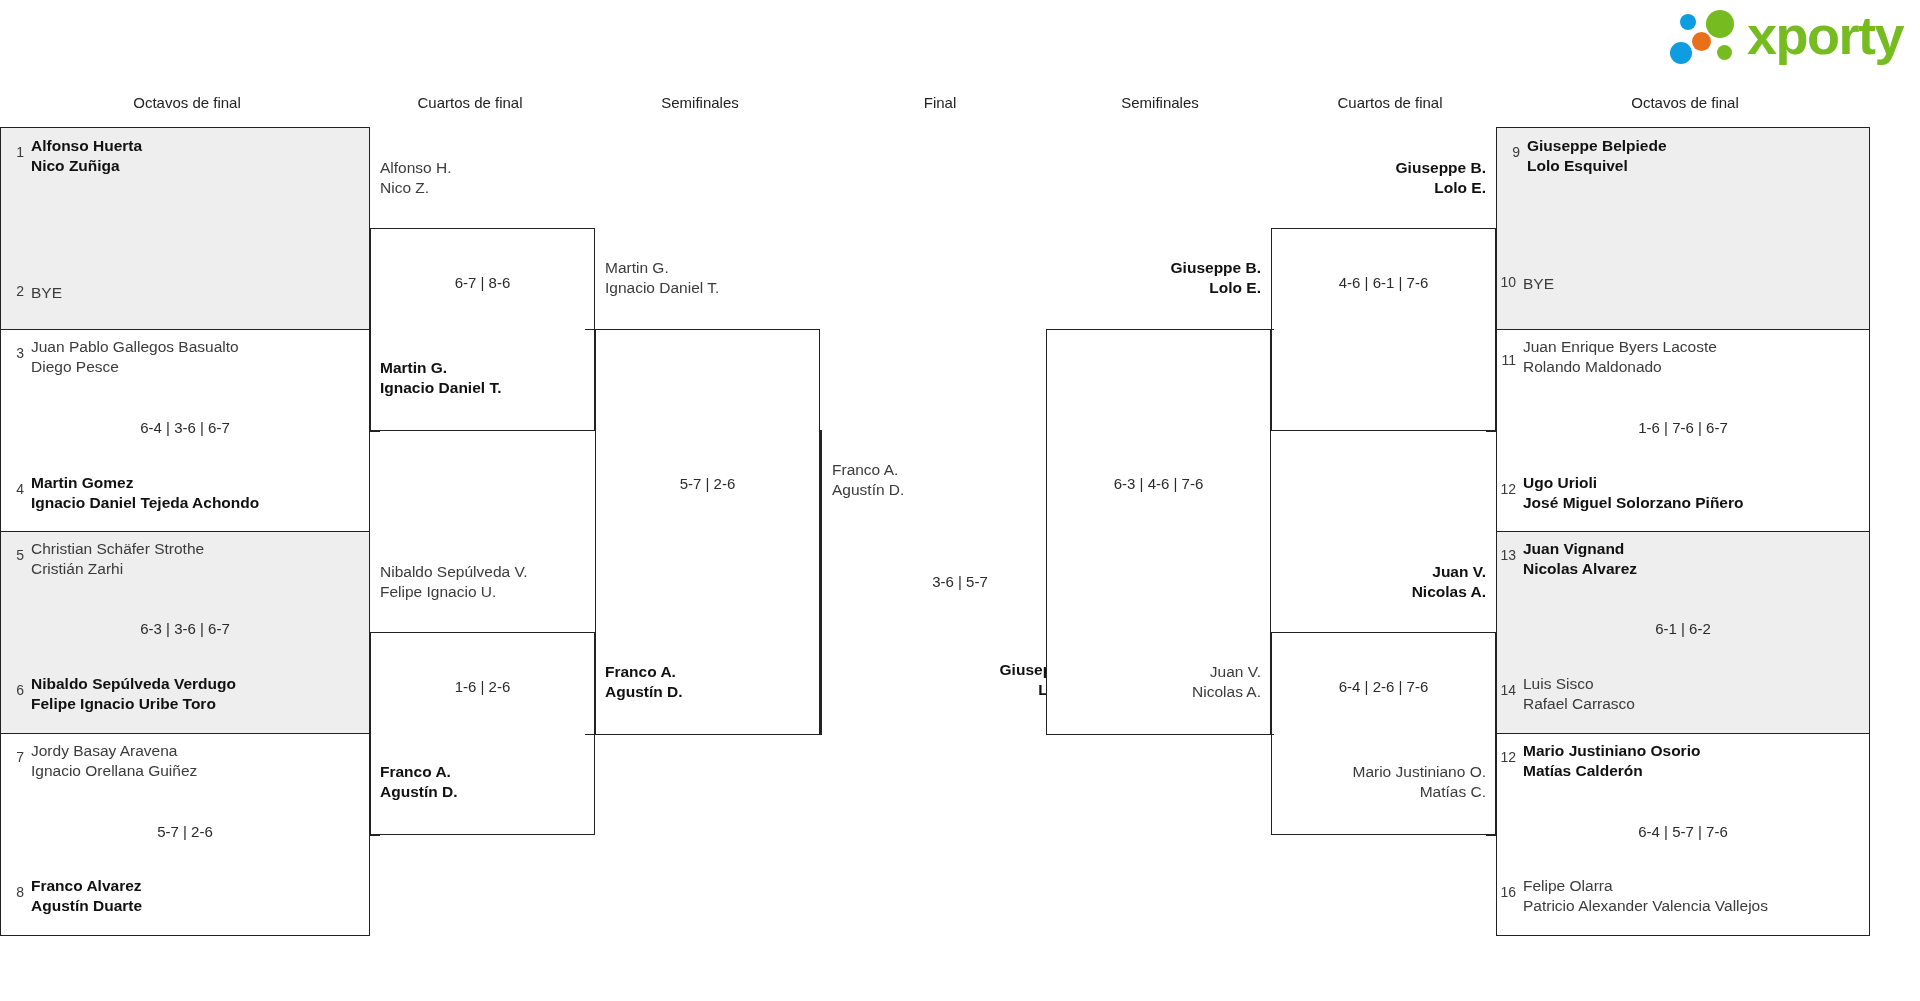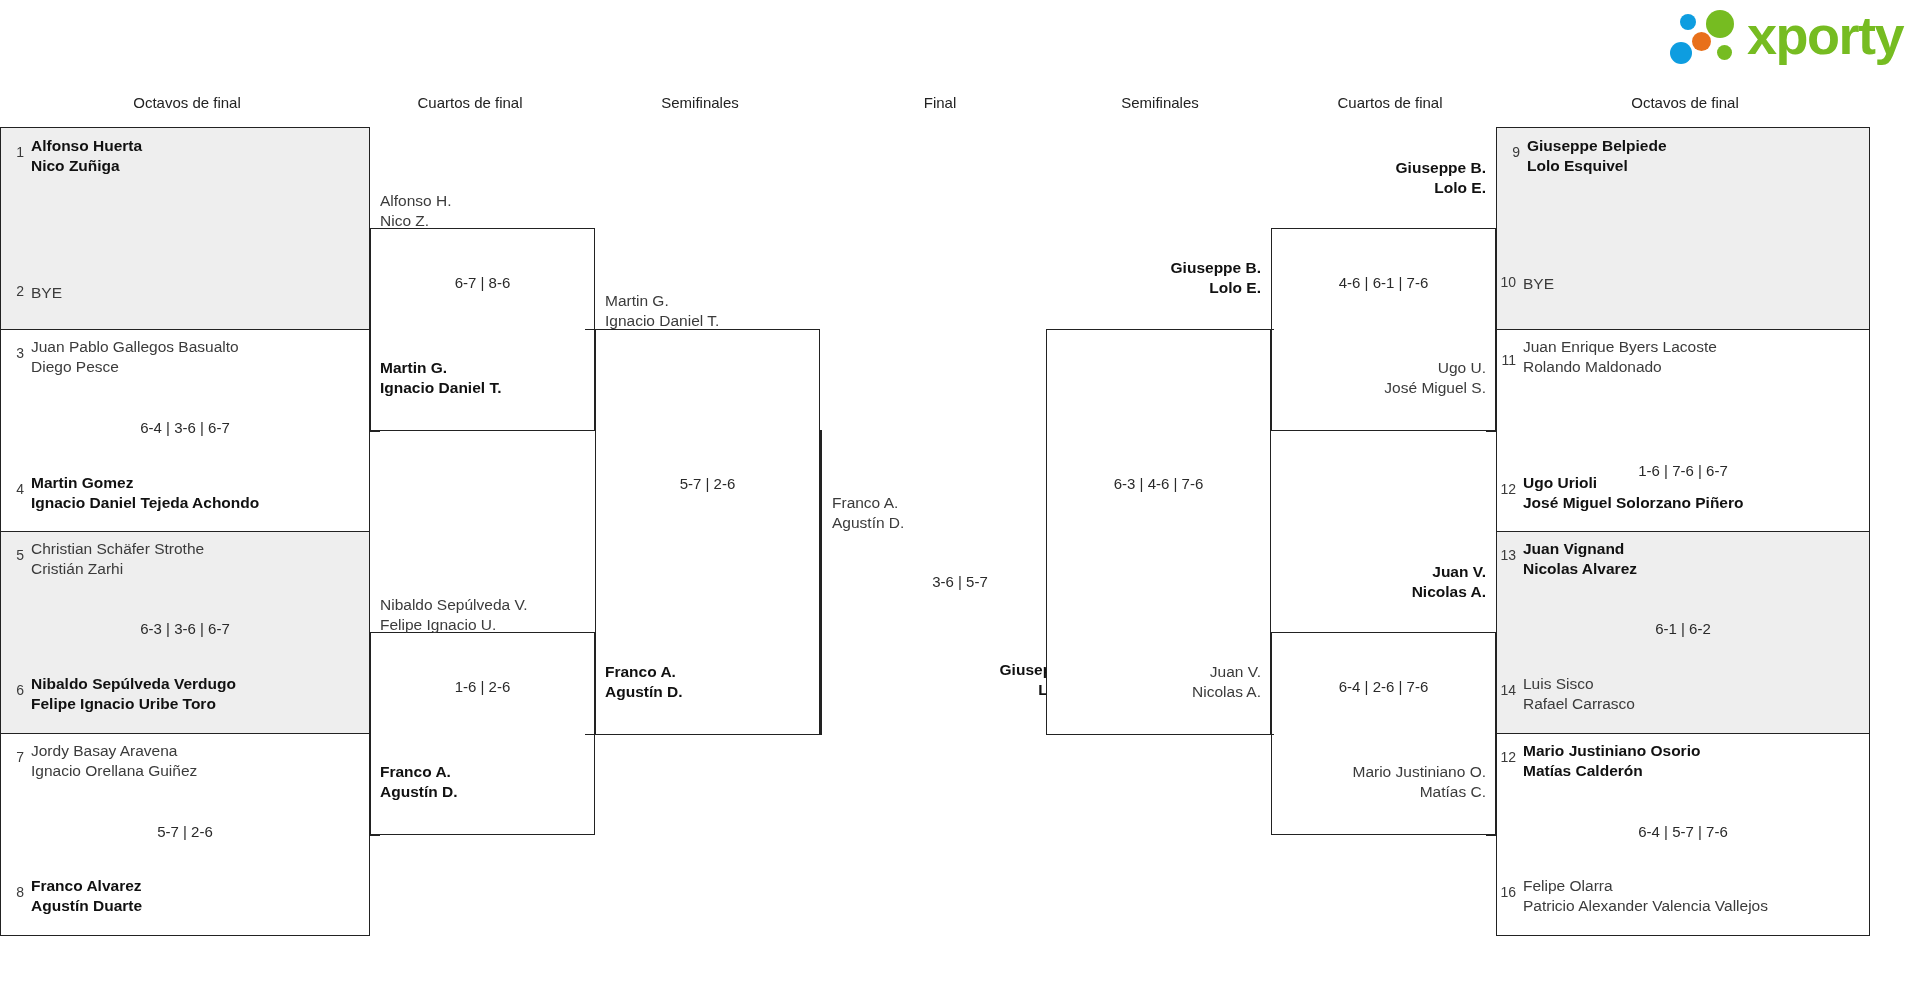--- a/index.html
+++ b/index.html
@@ -104,21 +104,21 @@
   .team-r.loser { font-weight: 400; color: #3b3b3b; }
 
   .team-l {
     position: absolute;
     font-size: 15.5px;
     line-height: 1.26;
     text-align: left;
     white-space: nowrap;
   }
   .team-l.winner { font-weight: 700; color: #111; }
-  .team-l.loser { font-weight: 400; color: #3b3b3b; margin-top: 33px; }
+  .team-l.loser { font-weight: 400; color: #3b3b3b; }
 
   .score {
     position: absolute;
     font-size: 15px;
     color: #2a2a2a;
     text-align: center;
     white-space: nowrap;
   }
 
   .line {
@@ -238,23 +238,20 @@
   <div class="score" style="left:1056px;top:475px;width:205px;">6-3 | 4-6 | 7-6</div>
   <div class="team-r loser" style="left:1046px;top:662px;width:215px;">
     <span>Juan V.</span><br><span>Nicolas A.</span>
   </div>
 
   <div class="seed-block" style="left:1271px;top:228px;width:225px;height:203px;"></div>
   <div class="team-r winner" style="left:1271px;top:158px;width:215px;">
     <span>Giuseppe B.</span><br><span>Lolo E.</span>
   </div>
   <div class="score" style="left:1281px;top:274px;width:205px;">4-6 | 6-1 | 7-6</div>
-  <div class="team-r loser" style="left:1271px;top:358px;width:215px;">
-    <span>Ugo U.</span><br><span>José Miguel S.</span>
-  </div>
 
   <div class="seed-block" style="left:1271px;top:632px;width:225px;height:203px;"></div>
   <div class="team-r winner" style="left:1271px;top:562px;width:215px;">
     <span>Juan V.</span><br><span>Nicolas A.</span>
   </div>
   <div class="score" style="left:1281px;top:678px;width:205px;">6-4 | 2-6 | 7-6</div>
   <div class="team-r loser" style="left:1271px;top:762px;width:215px;">
     <span>Mario Justiniano O.</span><br><span>Matías C.</span>
   </div>
 
@@ -266,21 +263,21 @@
   <div class="team loser bye" style="left:1494px;top:274px;">
     <span class="num">10</span>
     <span class="names">BYE</span>
   </div>
 
   <div class="seed-block" style="left:1496px;top:329px;width:374px;height:203px;"></div>
   <div class="team loser" style="left:1494px;top:337px;align-items:center;">
     <span class="num">11</span>
     <span class="names"><span>Juan Enrique Byers Lacoste</span><br><span>Rolando Maldonado</span></span>
   </div>
-  <div class="score" style="left:1526px;top:419px;width:314px;margin-top:43px;">1-6 | 7-6 | 6-7</div>
+  <div class="score" style="left:1526px;top:419px;width:314px;">1-6 | 7-6 | 6-7</div>
   <div class="team winner" style="left:1494px;top:473px;">
     <span class="num">12</span>
     <span class="names"><span>Ugo Urioli</span><br><span>José Miguel Solorzano Piñero</span></span>
   </div>
 
   <div class="seed-block shaded" style="left:1496px;top:531px;width:374px;height:203px;"></div>
   <div class="team winner" style="left:1494px;top:539px;">
     <span class="num">13</span>
     <span class="names"><span>Juan Vignand</span><br><span>Nicolas Alvarez</span></span>
   </div>

